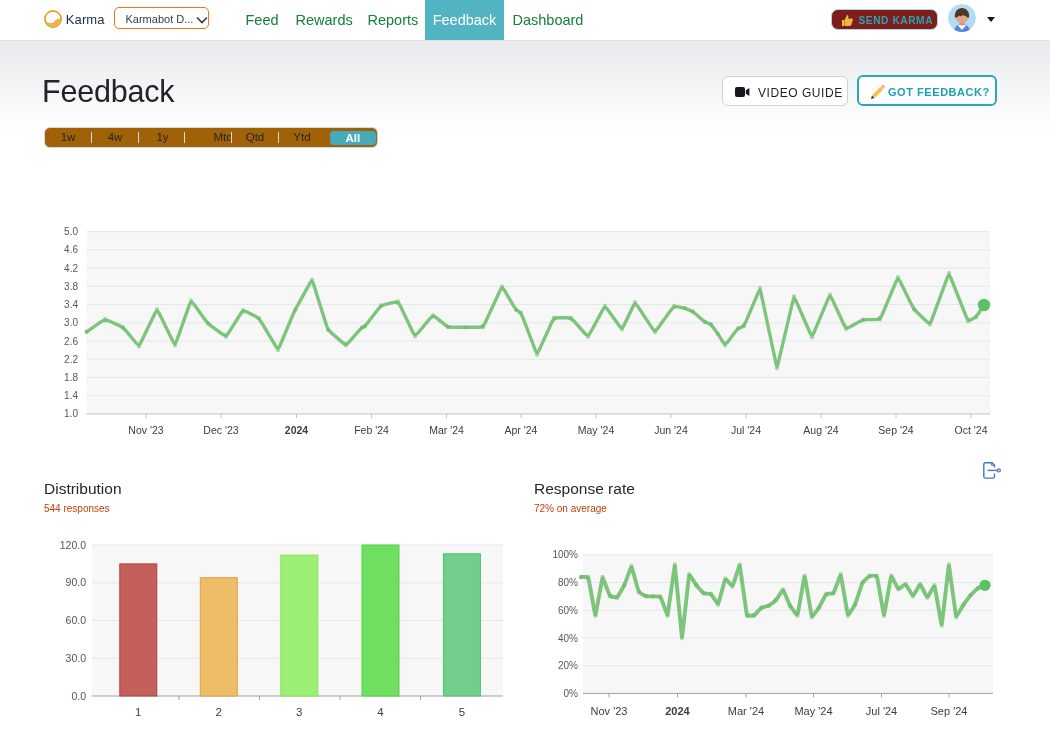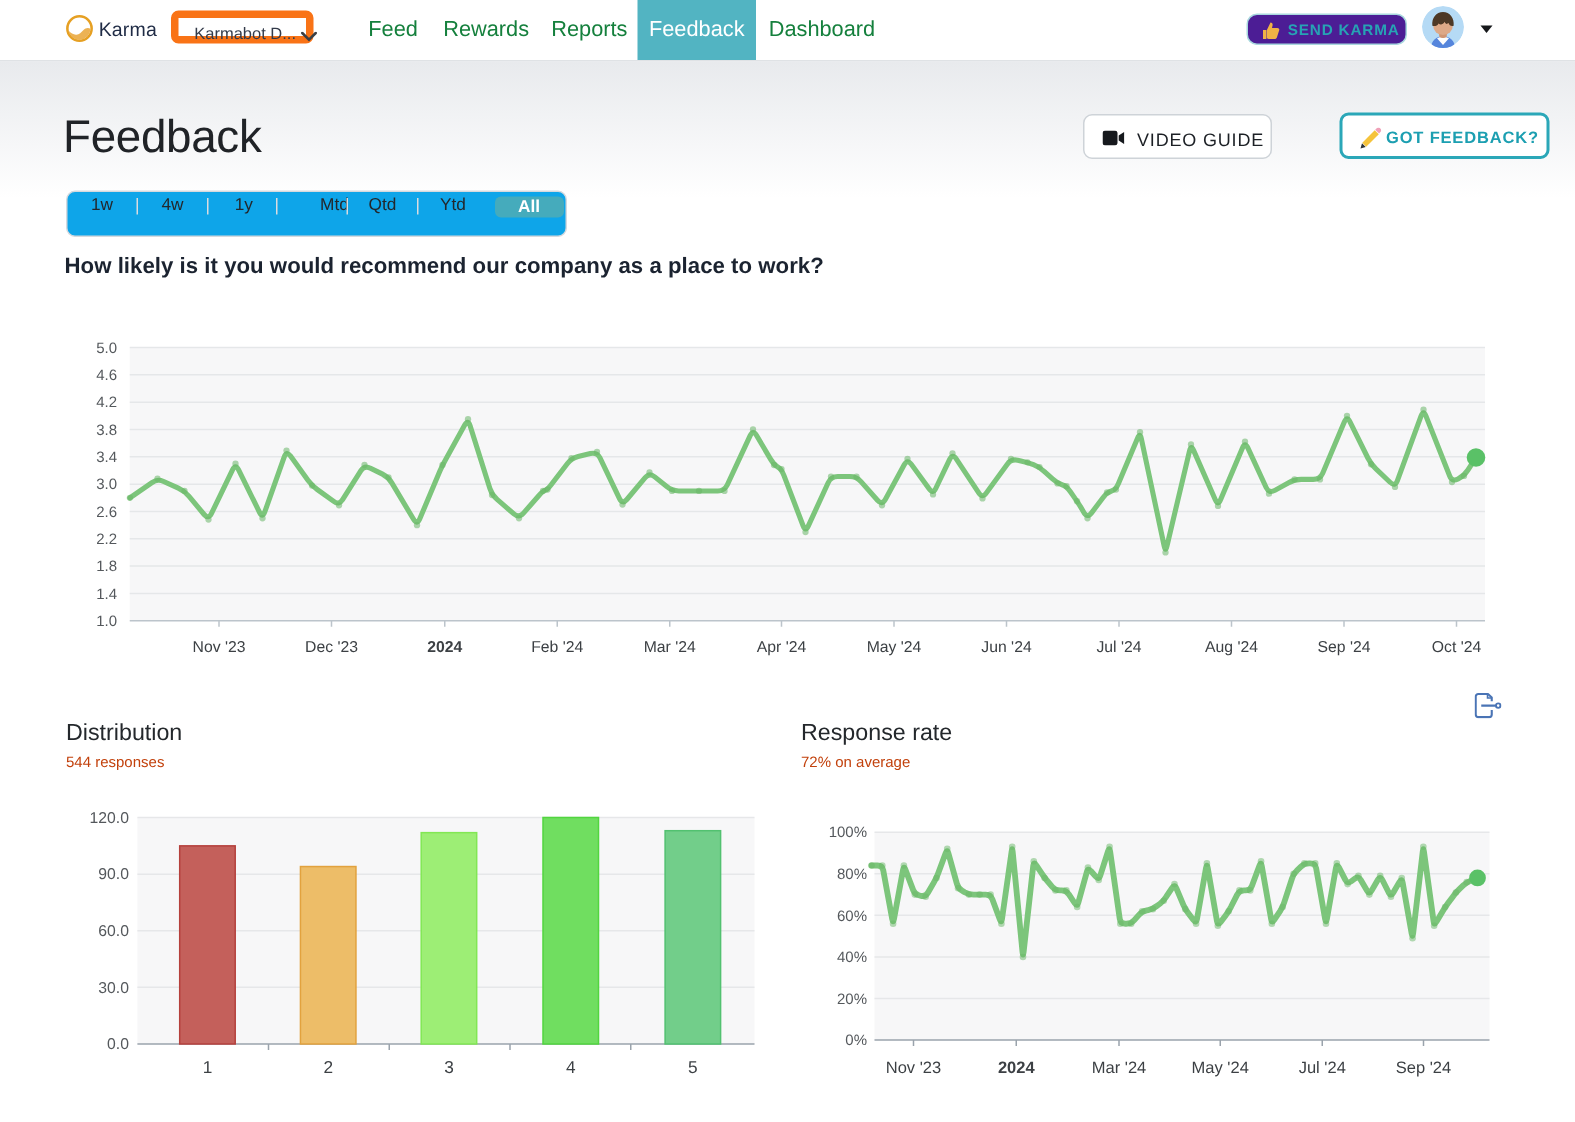--- a/index.html
+++ b/index.html
@@ -5,34 +5,34 @@
 * { margin:0; padding:0; box-sizing:border-box; }
 html,body { width:1050px; height:748px; background:#fff; font-family:"Liberation Sans", sans-serif; }
 #page { position:relative; width:1050px; height:748px; overflow:hidden; background:#fff; }
 .abs { position:absolute; }
 
 #header { position:absolute; left:0; top:0; width:1050px; height:40px; background:#fff; z-index:5; }
 #grad { position:absolute; left:0; top:40px; width:1050px; height:92px; background:linear-gradient(#e8eaed, rgba(255,255,255,0)); border-top:1px solid #dfe2e5; }
 .navitem { position:absolute; top:0; height:40px; line-height:40px; font-size:14.5px; color:#15803d; }
 #fbtab { position:absolute; left:425px; top:0; width:79px; height:40px; background:#52b4c2; color:#fff; text-align:center; line-height:40px; font-size:14.5px; }
 #logotxt { position:absolute; left:65.8px; top:0; height:40px; line-height:40px; font-weight:normal; font-size:13px; color:#1f2b45; letter-spacing:0.1px;}
-#selbox { position:absolute; left:113.5px; top:7px; width:95px; height:22px; border:5px solid #f97316; border-radius:5px; background:#fff; }
+#selbox { position:absolute; left:113.5px; top:7px; width:95px; height:22px; border:1px solid #f97316; border-radius:5px; background:#fff; }
 #selbox span { position:absolute; left:11px; top:4.5px; font-size:11px; color:#333b4a; white-space:nowrap; }
-#sendkarma { position:absolute; left:831px; top:9px; width:107px; height:21px; border:1px solid #a8d8de; border-radius:7px; background:#4c1d95; }
+#sendkarma { position:absolute; left:831px; top:9px; width:107px; height:21px; border:1px solid #a8d8de; border-radius:7px; background:#7f1d1d; }
 #sendkarma span { position:absolute; left:26.5px; top:5.2px; font-size:10.2px; font-weight:bold; letter-spacing:0.55px; color:#27a3b4; white-space:nowrap; }
 #caret { position:absolute; left:986.5px; top:16.5px; width:0; height:0; border-left:4.5px solid transparent; border-right:4.5px solid transparent; border-top:5.5px solid #16181b; }
 
 #h1 { position:absolute; left:42px; top:76px; font-size:30.5px; font-weight:normal; color:#202327; letter-spacing:-0.2px; line-height:1; }
 
 #btnvideo { position:absolute; left:722px; top:76px; width:126px; height:30px; background:#fff; border:1px solid #ced3d8; border-radius:6px; }
 #btnvideo span { position:absolute; left:35px; top:9px; font-size:12px; font-weight:normal; letter-spacing:0.55px; color:#1c2025; white-space:nowrap; }
-#btnfb { position:absolute; left:857px; top:75px; width:140px; height:31px; background:#fff; border:2px solid #2ba7b8; border-radius:6px;margin-left:36px; }
+#btnfb { position:absolute; left:857px; top:75px; width:140px; height:31px; background:#fff; border:2px solid #2ba7b8; border-radius:6px; }
 #btnfb span { position:absolute; left:29px; top:9px; font-size:11px; font-weight:bold; letter-spacing:0.55px; color:#1c9fb1; white-space:nowrap; }
 
-#seg { position:absolute; left:44px; top:127px; width:334px; height:31px; background:#0ea5e9; border:1px solid #d5d9de; border-radius:6px; }
+#seg { position:absolute; left:44px; top:127px; width:334px; height:21px; background:#a16207; border:1px solid #d5d9de; border-radius:6px; }
 .segitem { position:absolute; top:0; height:19px; line-height:19px; text-align:center; font-size:11.5px; color:#23272c; }
 .segdiv { position:absolute; top:4px; width:1px; height:11px; background:#d9dce0; }
 #segall { position:absolute; left:285px; top:3px; width:45.5px; height:13.8px; background:#45abbc; border-radius:4px; color:#fff; font-size:11.5px; font-weight:bold; text-align:center; line-height:14px; }
 
 #datebox { position:absolute; left:389px; top:127px; width:205px; height:21px; background:#fff; border:1px solid #d5d9de; border-radius:6px; }
 #datebox .dtxt { position:absolute; left:27px; top:3.5px; font-size:12.2px; color:#23272c; white-space:nowrap; }
 
 #question { position:absolute; left:43px; top:170px; font-size:14.8px; font-weight:bold; color:#1b2330; letter-spacing:0.02px; white-space:nowrap; }
 
 .sectitle { position:absolute; font-size:15.5px; color:#24282c;text-align:center; }
@@ -105,21 +105,20 @@
     <div class="segdiv" style="left:93px"></div>
     <div class="segitem" style="left:95px;width:45px">1y</div>
     <div class="segdiv" style="left:139px"></div>
     <div class="segitem" style="left:155px;width:46px">Mtd</div>
     <div class="segdiv" style="left:186px"></div>
     <div class="segitem" style="left:187px;width:46px">Qtd</div>
     <div class="segdiv" style="left:233px"></div>
     <div class="segitem" style="left:234px;width:46px">Ytd</div>
     <div id="segall">All</div>
   </div>
-  <div id="question">How likely is it you would recommend our company as a place to work?</div>
   <svg style="position:absolute;left:0;top:220px" width="1050" height="225" font-family="Liberation Sans, sans-serif">
       <rect x="86.5" y="11.6" width="903.5" height="182.3" fill="#f7f7f8"></rect>
       <line x1="86.5" y1="11.6" x2="990" y2="11.6" stroke="#e5e7e9" stroke-width="1"></line>
       <text x="78" y="15.1" text-anchor="end" font-size="10" fill="#54585c">5.0</text>
       <line x1="86.5" y1="29.8" x2="990" y2="29.8" stroke="#e5e7e9" stroke-width="1"></line>
       <text x="78" y="33.3" text-anchor="end" font-size="10" fill="#54585c">4.6</text>
       <line x1="86.5" y1="48.1" x2="990" y2="48.1" stroke="#e5e7e9" stroke-width="1"></line>
       <text x="78" y="51.6" text-anchor="end" font-size="10" fill="#54585c">4.2</text>
       <line x1="86.5" y1="66.3" x2="990" y2="66.3" stroke="#e5e7e9" stroke-width="1"></line>
       <text x="78" y="69.8" text-anchor="end" font-size="10" fill="#54585c">3.8</text>

